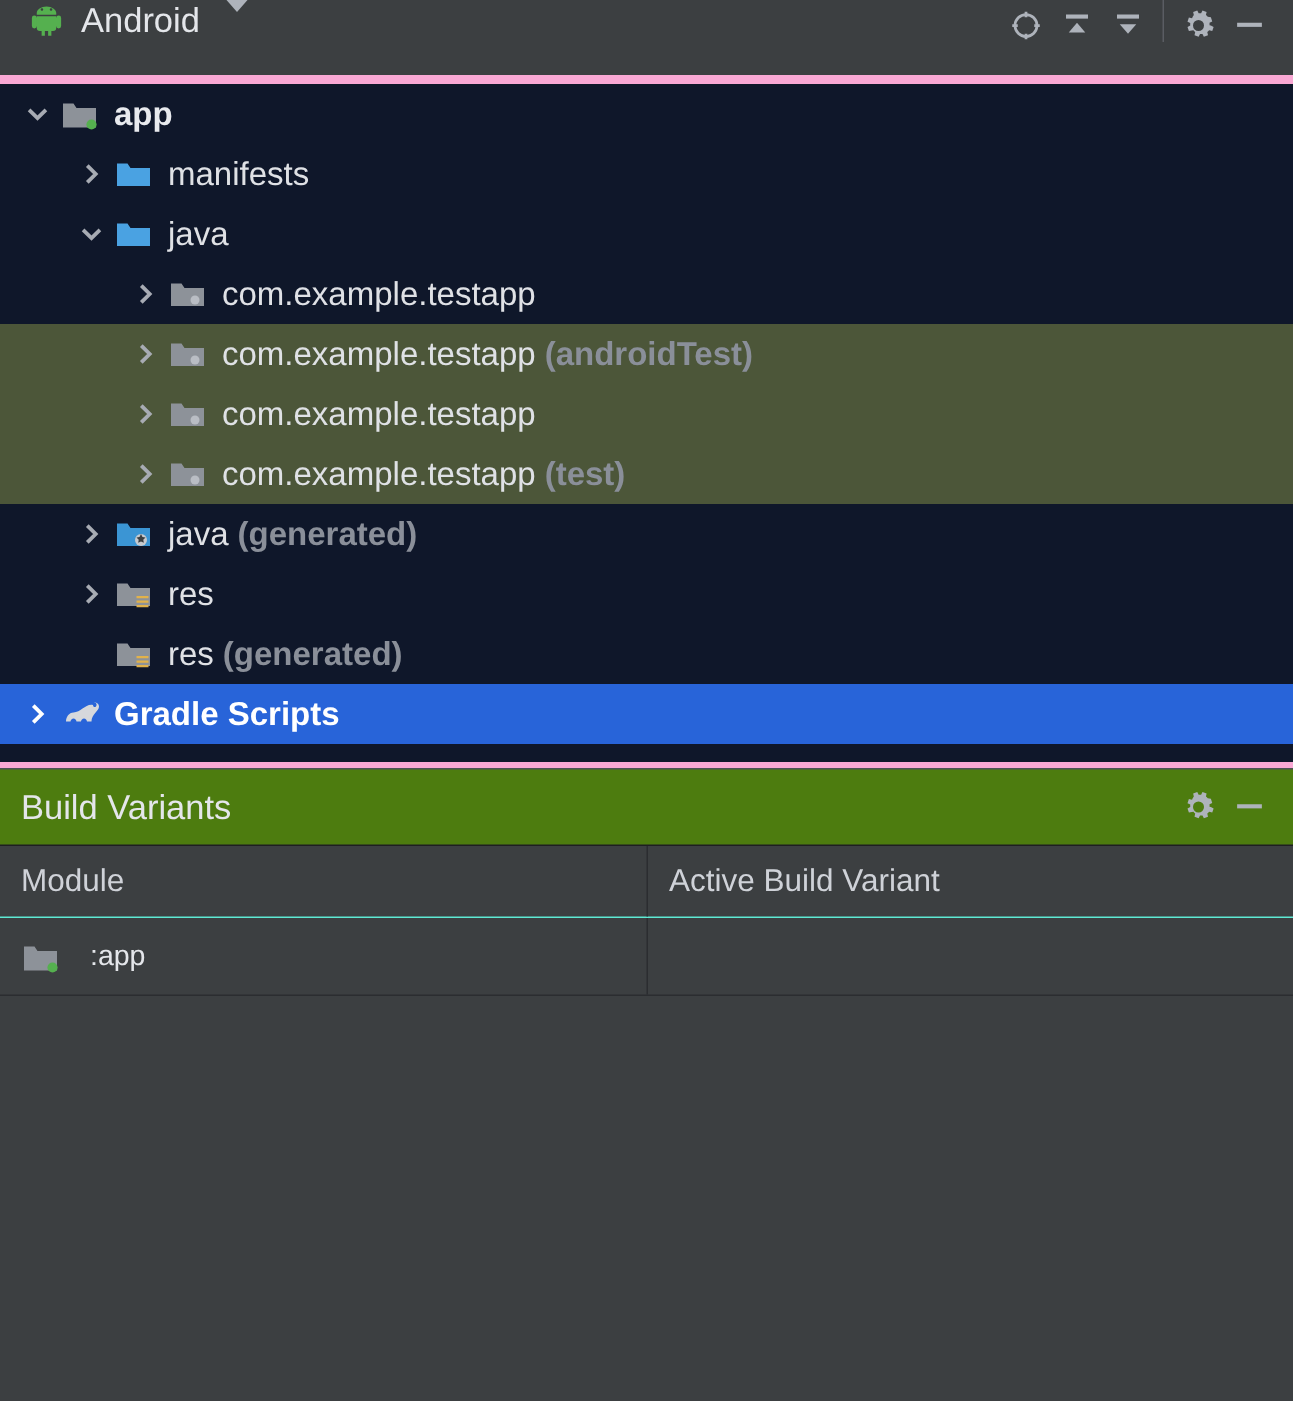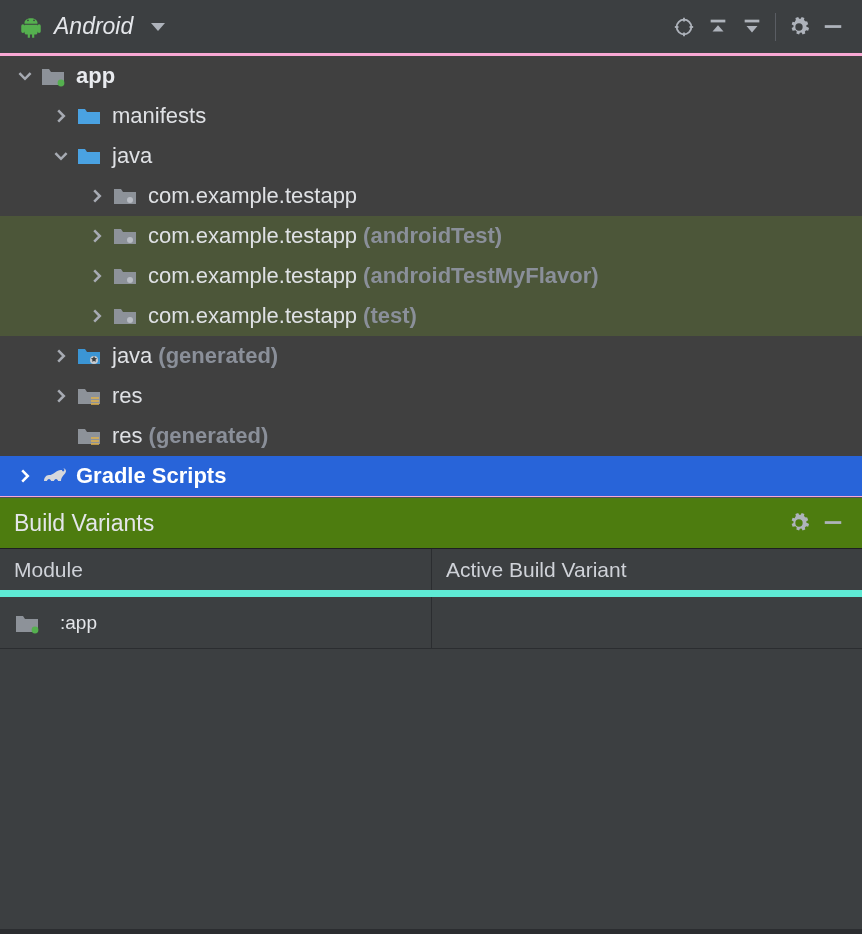--- a/index.html
+++ b/index.html
@@ -9,25 +9,24 @@
     background: #2b2d30;
     font-family: -apple-system, BlinkMacSystemFont, "Segoe UI", sans-serif;
     color: #dfe1e5;
     overflow: hidden;
   }
 
   
   .top-toolbar {
     height: 56px;
     background: #3c3f41;
-    border-bottom: 3px solid #f9a8d4;
+    border-bottom: 6px solid #f9a8d4;
     display: flex;
-    align-items: center;
+    align-items: flex-start;
     padding: 0 12px 0 18px;
-    font-style: italic;
   }
   .android-icon svg { display:block; }
   .toolbar-title {
     margin-left: 10px;
     font-size: 23px;
     color: #e4e6ea;
   }
   .dropdown-arrow {
     margin-left: 18px;
     width: 0; height: 0;
@@ -41,24 +40,24 @@
     display: flex; align-items: center; justify-content: center;
     color: #aeb3bb;
     cursor: pointer;
   }
   .tool-sep {
     width:1px; height:28px; background:#5a5d63; margin:0 6px;
   }
 
   
   .tree {
-    background: #404040;
+    background: #0f172a;
     font-size: 22px;
-    border-bottom: 1px solid #f9a8d4;
-    padding-bottom: 0;
+    border-bottom: 4px solid #f9a8d4;
+    padding-bottom: 12px;
   }
   .row {
     display: flex;
     align-items: center;
     height: 40px;
     padding-right: 12px;
   }
   .row.highlight { background: #4c5639; }
   .row.selected { background: #2864d9; color: #ffffff; }
   .row.selected .label { color:#ffffff; font-weight:600; }
@@ -101,21 +100,21 @@
   }
   .panel-title {
     font-size: 23px;
     color:#e4e6ea;
   }
 
   .grid-head {
     display:flex;
     height:48px;
     background:#3c3f41;
-    border-bottom:7px solid #5eead4;
+    border-bottom:1px solid #5eead4;
   }
   .grid-head .cell {
     font-size:21px;
     color:#cfd2d8;
     display:flex; align-items:center;
     padding:0 14px;
   }
   .grid-row {
     display:flex;
     height:52px;
@@ -271,21 +270,20 @@
           <path d="M3 1l4 4-4 4" stroke="#a7abb3" stroke-width="1.8" fill="none"></path>
         </svg>
       </span>
     <span class="icon">
       <svg width="24" height="20" viewBox="0 0 24 20">
           <path class="folder-gray" d="M1 3h7l2 3h13v12H1z"></path>
           <circle fill="#b9bdc4" cx="17" cy="14" r="3"></circle>
         </svg>
     </span>
     <span class="label">com.example.testapp</span>
-    <span class="suffix">(androidTestMyFlavor)</span>
   </div>
 
   <div class="row highlight">
     <span class="indent" style="width:88px"></span>
     <span class="arrow">
         <svg width="14" height="14" viewBox="0 0 10 10">
           <path d="M3 1l4 4-4 4" stroke="#a7abb3" stroke-width="1.8" fill="none"></path>
         </svg>
       </span>
     <span class="icon">

